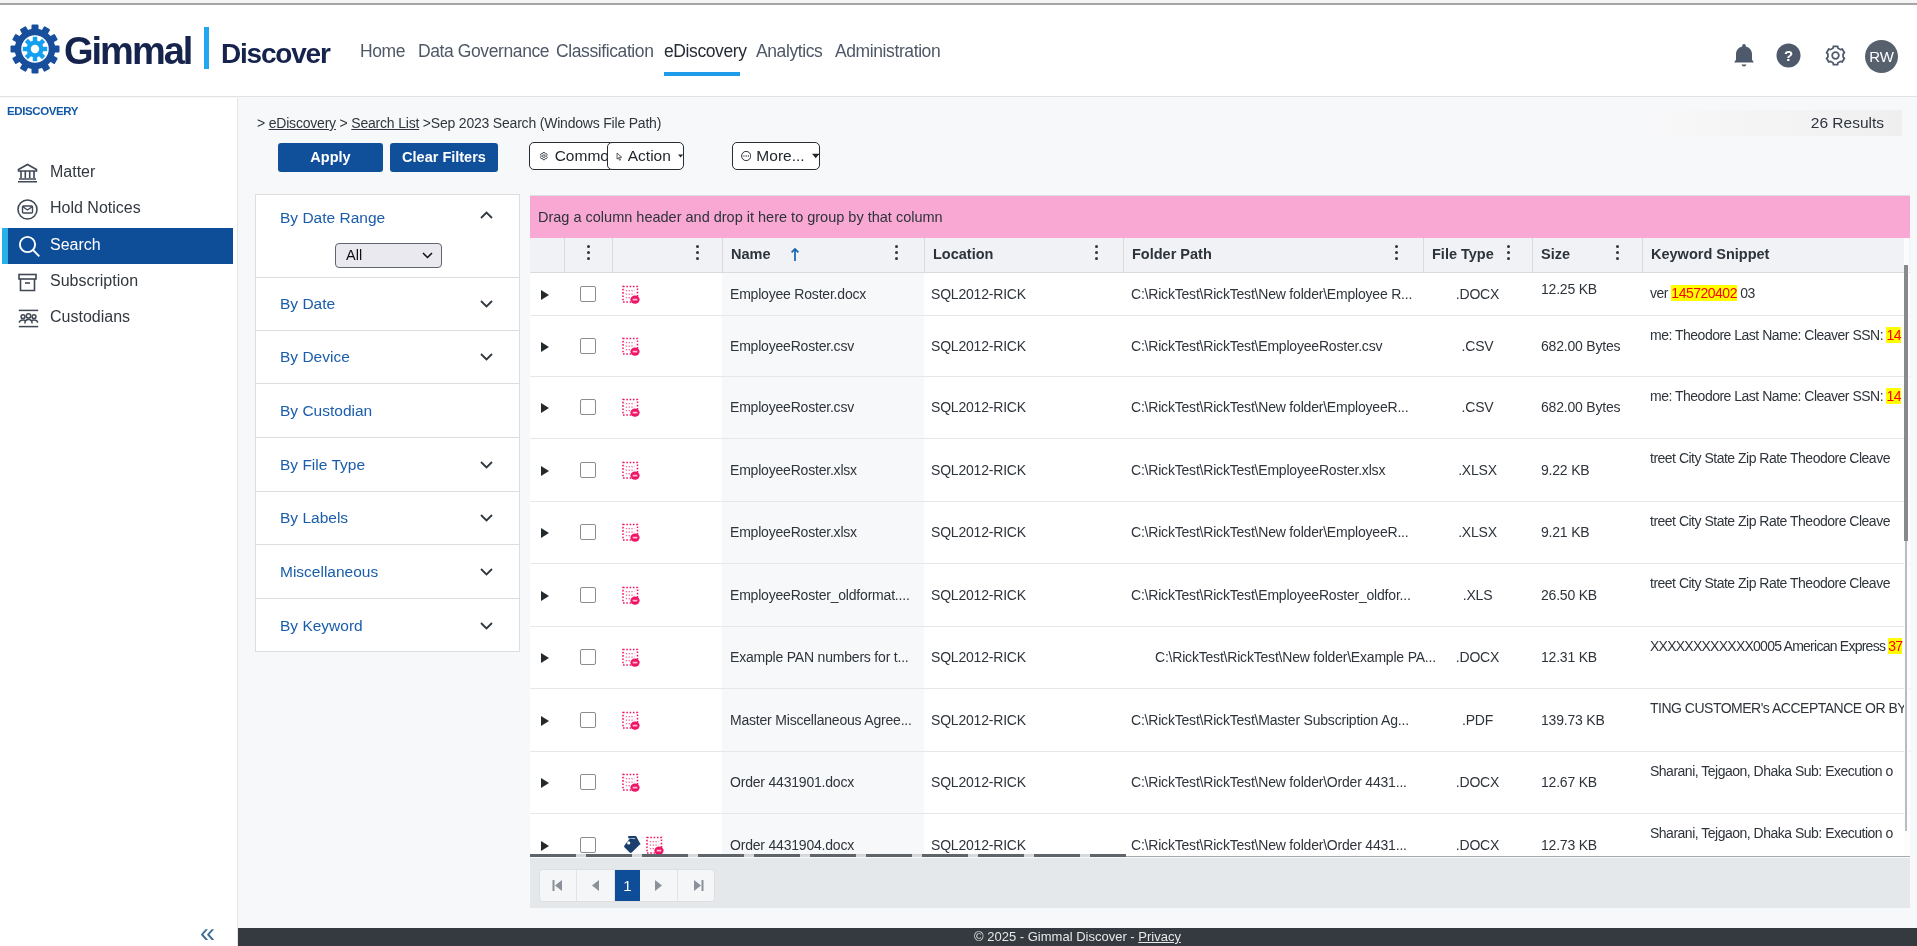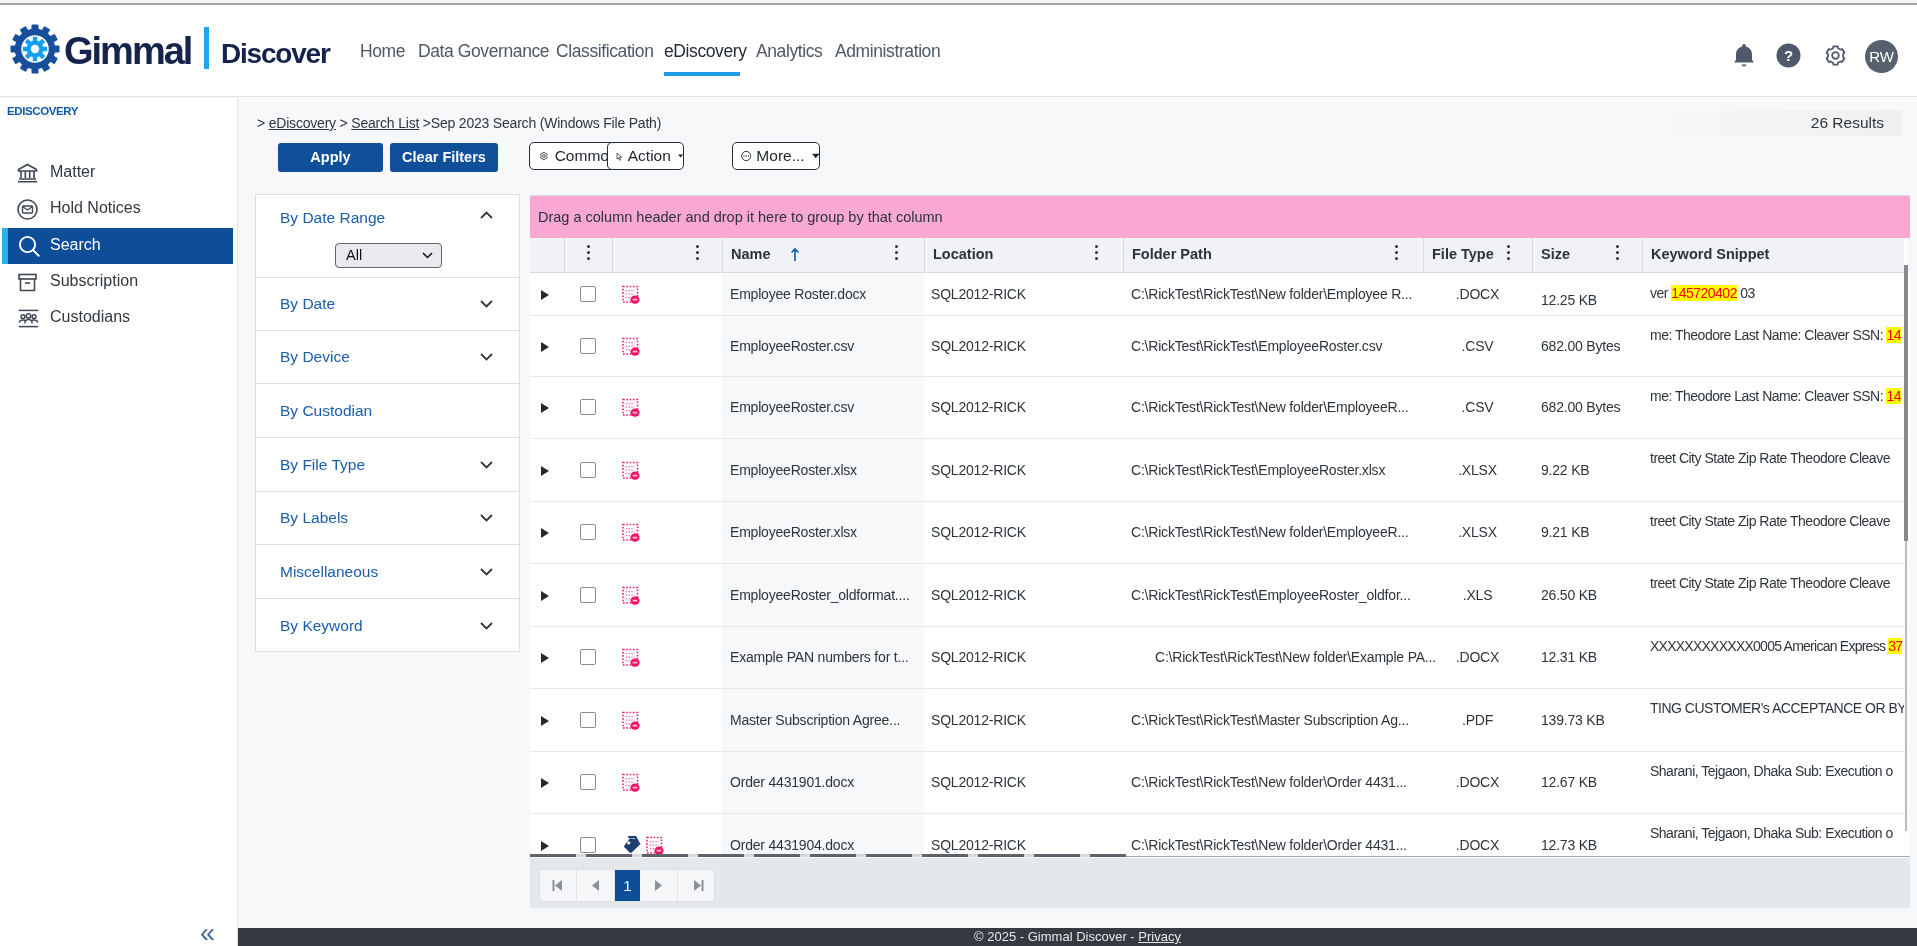--- a/index.html
+++ b/index.html
@@ -352,21 +352,21 @@
               <g stroke="#f26198" stroke-width="1.3" stroke-dasharray="1.3 1.5">
                 <path d="M3.8 5.7 L12.5 5.7 M3.8 9.2 L12.5 9.2 M3.8 12.7 L8.5 12.7"></path>
               </g>
               <ellipse cx="13" cy="14.6" rx="4.6" ry="4.1" fill="#ef1466"></ellipse>
               <path d="M10.7 14.6 L15.3 14.6" stroke="#ffc2d8" stroke-width="1.7"></path>
             </svg></span>
           <div class="cell" style="left:200px;width:188px;top:13px;">Employee Roster.docx</div>
           <div class="cell" style="left:401px;width:186px;top:13px;">SQL2012-RICK</div>
           <div class="cell" style="left:601px;width:286px;top:13px;">C:\RickTest\RickTest\New folder\Employee R...</div>
           <div class="cell" style="left:893px;width:109px;top:13px;text-align:center;">.DOCX</div>
-          <div class="cell" style="left:1011px;width:95px;top:19px;">12.25 KB</div>
+          <div class="cell" style="left:1011px;width:95px;top:8px;">12.25 KB</div>
           <div class="cell snip" style="left:1120px;width:255px;top:12px;">ver <span class="hl">145720402</span> 03</div>
         </div>
         <div class="row" style="top:43px;height:61px;">
           <div class="namebg"></div>
           <div class="expand" style="top:26px;"></div>
           <div class="cb" style="top:22px;"></div>
           <span style="position:absolute;left:92px;top:21px;"><svg width="19" height="20" viewBox="0 0 19 20">
               <rect x="1" y="1.5" width="14.5" height="15.5" fill="none" stroke="#ef1466" stroke-width="1.5" stroke-dasharray="1.6 1.7"></rect>
               <g stroke="#f26198" stroke-width="1.3" stroke-dasharray="1.3 1.5">
                 <path d="M3.8 5.7 L12.5 5.7 M3.8 9.2 L12.5 9.2 M3.8 12.7 L8.5 12.7"></path>
@@ -481,21 +481,21 @@
           <div class="expand" style="top:27px;"></div>
           <div class="cb" style="top:23px;"></div>
           <span style="position:absolute;left:92px;top:22px;"><svg width="19" height="20" viewBox="0 0 19 20">
               <rect x="1" y="1.5" width="14.5" height="15.5" fill="none" stroke="#ef1466" stroke-width="1.5" stroke-dasharray="1.6 1.7"></rect>
               <g stroke="#f26198" stroke-width="1.3" stroke-dasharray="1.3 1.5">
                 <path d="M3.8 5.7 L12.5 5.7 M3.8 9.2 L12.5 9.2 M3.8 12.7 L8.5 12.7"></path>
               </g>
               <ellipse cx="13" cy="14.6" rx="4.6" ry="4.1" fill="#ef1466"></ellipse>
               <path d="M10.7 14.6 L15.3 14.6" stroke="#ffc2d8" stroke-width="1.7"></path>
             </svg></span>
-          <div class="cell" style="left:200px;width:188px;top:23px;">Master Subscription Agree...</div>
+          <div class="cell" style="left:200px;width:188px;top:23px;">Master Miscellaneous Agree...</div>
           <div class="cell" style="left:401px;width:186px;top:23px;">SQL2012-RICK</div>
           <div class="cell" style="left:601px;width:286px;top:23px;">C:\RickTest\RickTest\Master Subscription Ag...</div>
           <div class="cell" style="left:893px;width:109px;top:23px;text-align:center;">.PDF</div>
           <div class="cell" style="left:1011px;width:95px;top:23px;">139.73 KB</div>
           <div class="cell snip" style="left:1120px;width:255px;top:11px;">TING CUSTOMER's ACCEPTANCE OR BY E</div>
         </div>
         <div class="row" style="top:479px;height:62px;">
           <div class="namebg"></div>
           <div class="expand" style="top:26px;"></div>
           <div class="cb" style="top:22px;"></div>

